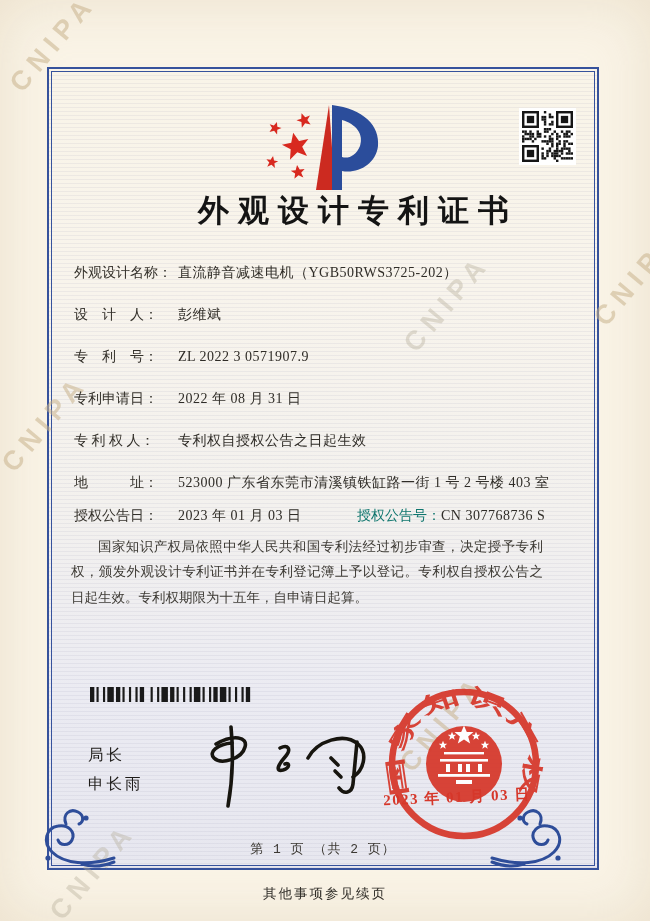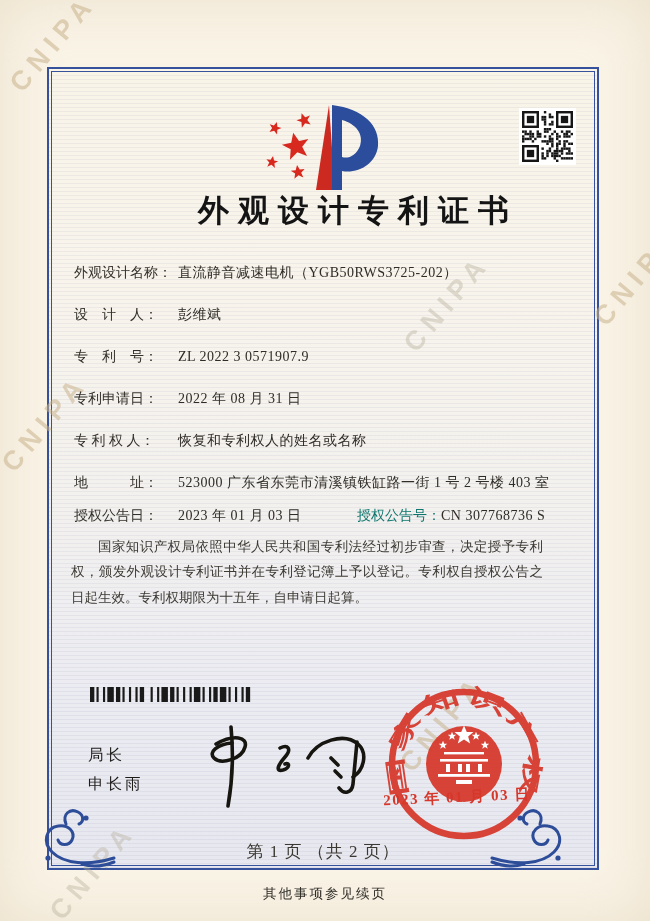--- a/index.html
+++ b/index.html
@@ -44,21 +44,21 @@
   .paras{position:absolute; z-index:2; left:71px; top:534px; width:480px; font-size:13.5px; line-height:1.88; color:#3d3a34; text-align:justify;}
   .paras p{margin:0 8px 2px 0; text-indent:2em;}
   .barcode{position:absolute; z-index:2; left:90px; top:687px; width:168px; height:15px;}
   .director{position:absolute; z-index:2; left:88px; top:740px; font-size:15.5px; line-height:29px; letter-spacing:3px; color:#1d1b18; font-weight:400;}
   .signature{position:absolute; z-index:2; left:188px; top:720px; width:190px; height:92px;}
   .seal{position:absolute; z-index:3; left:380px; top:678px; width:168px; height:168px; opacity:.93;}
   .seal-date{
     position:absolute; z-index:3; left:372px; top:788px; width:170px; text-align:center;
     color:#d6372a; font-weight:bold; font-size:15px; letter-spacing:1.5px; transform:rotate(-2.5deg);
   }
-  .page-footer{position:absolute; z-index:2; left:47px; top:840px; width:552px; text-align:center; font-size:17px; letter-spacing:1px; color:#3c3933;}
+  .page-footer{position:absolute; z-index:2; left:47px; top:840px; width:552px; text-align:center; font-size:13px; letter-spacing:1px; color:#3c3933;font-family:Liberation Mono, monospace;}
   .cont-note{position:absolute; z-index:2; left:0; top:885px; width:650px; text-align:center; font-size:13.5px; letter-spacing:2px; color:#2f2c27;}
 </style>
 </head>
 <body>
 
 <div class="page">
 
   <div class="wm wm-tan" style="left:-22px; top:28px;">CNIPA</div>
   <div class="wm wm-tan" style="left:562px; top:262px;">CNIPA</div>
   <div class="wm wm-tan" style="left:-30px; top:408px;">CNIPA</div>
@@ -240,21 +240,21 @@
     <div class="field-row">
       <span class="flabel">设　计　人：</span><span class="fvalue">彭维斌</span>
     </div>
     <div class="field-row">
       <span class="flabel">专　利　号：</span><span class="fvalue">ZL 2022 3 0571907.9</span>
     </div>
     <div class="field-row">
       <span class="flabel">专利申请日：</span><span class="fvalue">2022 年 08 月 31 日</span>
     </div>
     <div class="field-row">
-      <span class="flabel">专 利 权 人：</span><span class="fvalue">恢复和专利权人的姓名或名称</span>
+      <span class="flabel">专 利 权 人：</span><span class="fvalue">专利权自授权公告之日起生效</span>
     </div>
     <div class="field-row">
       <span class="flabel">地　　　址：</span><span class="fvalue">523000 广东省东莞市清溪镇铁缸路一街 1 号 2 号楼 403 室</span>
     </div>
     <div class="field-row tight">
       <span class="flabel">授权公告日：</span><span class="fvalue">2023 年 01 月 03 日</span>
       <span class="flabel2">授权公告号：</span><span class="fvalue">CN 307768736 S</span>
     </div>
   </div>
 

